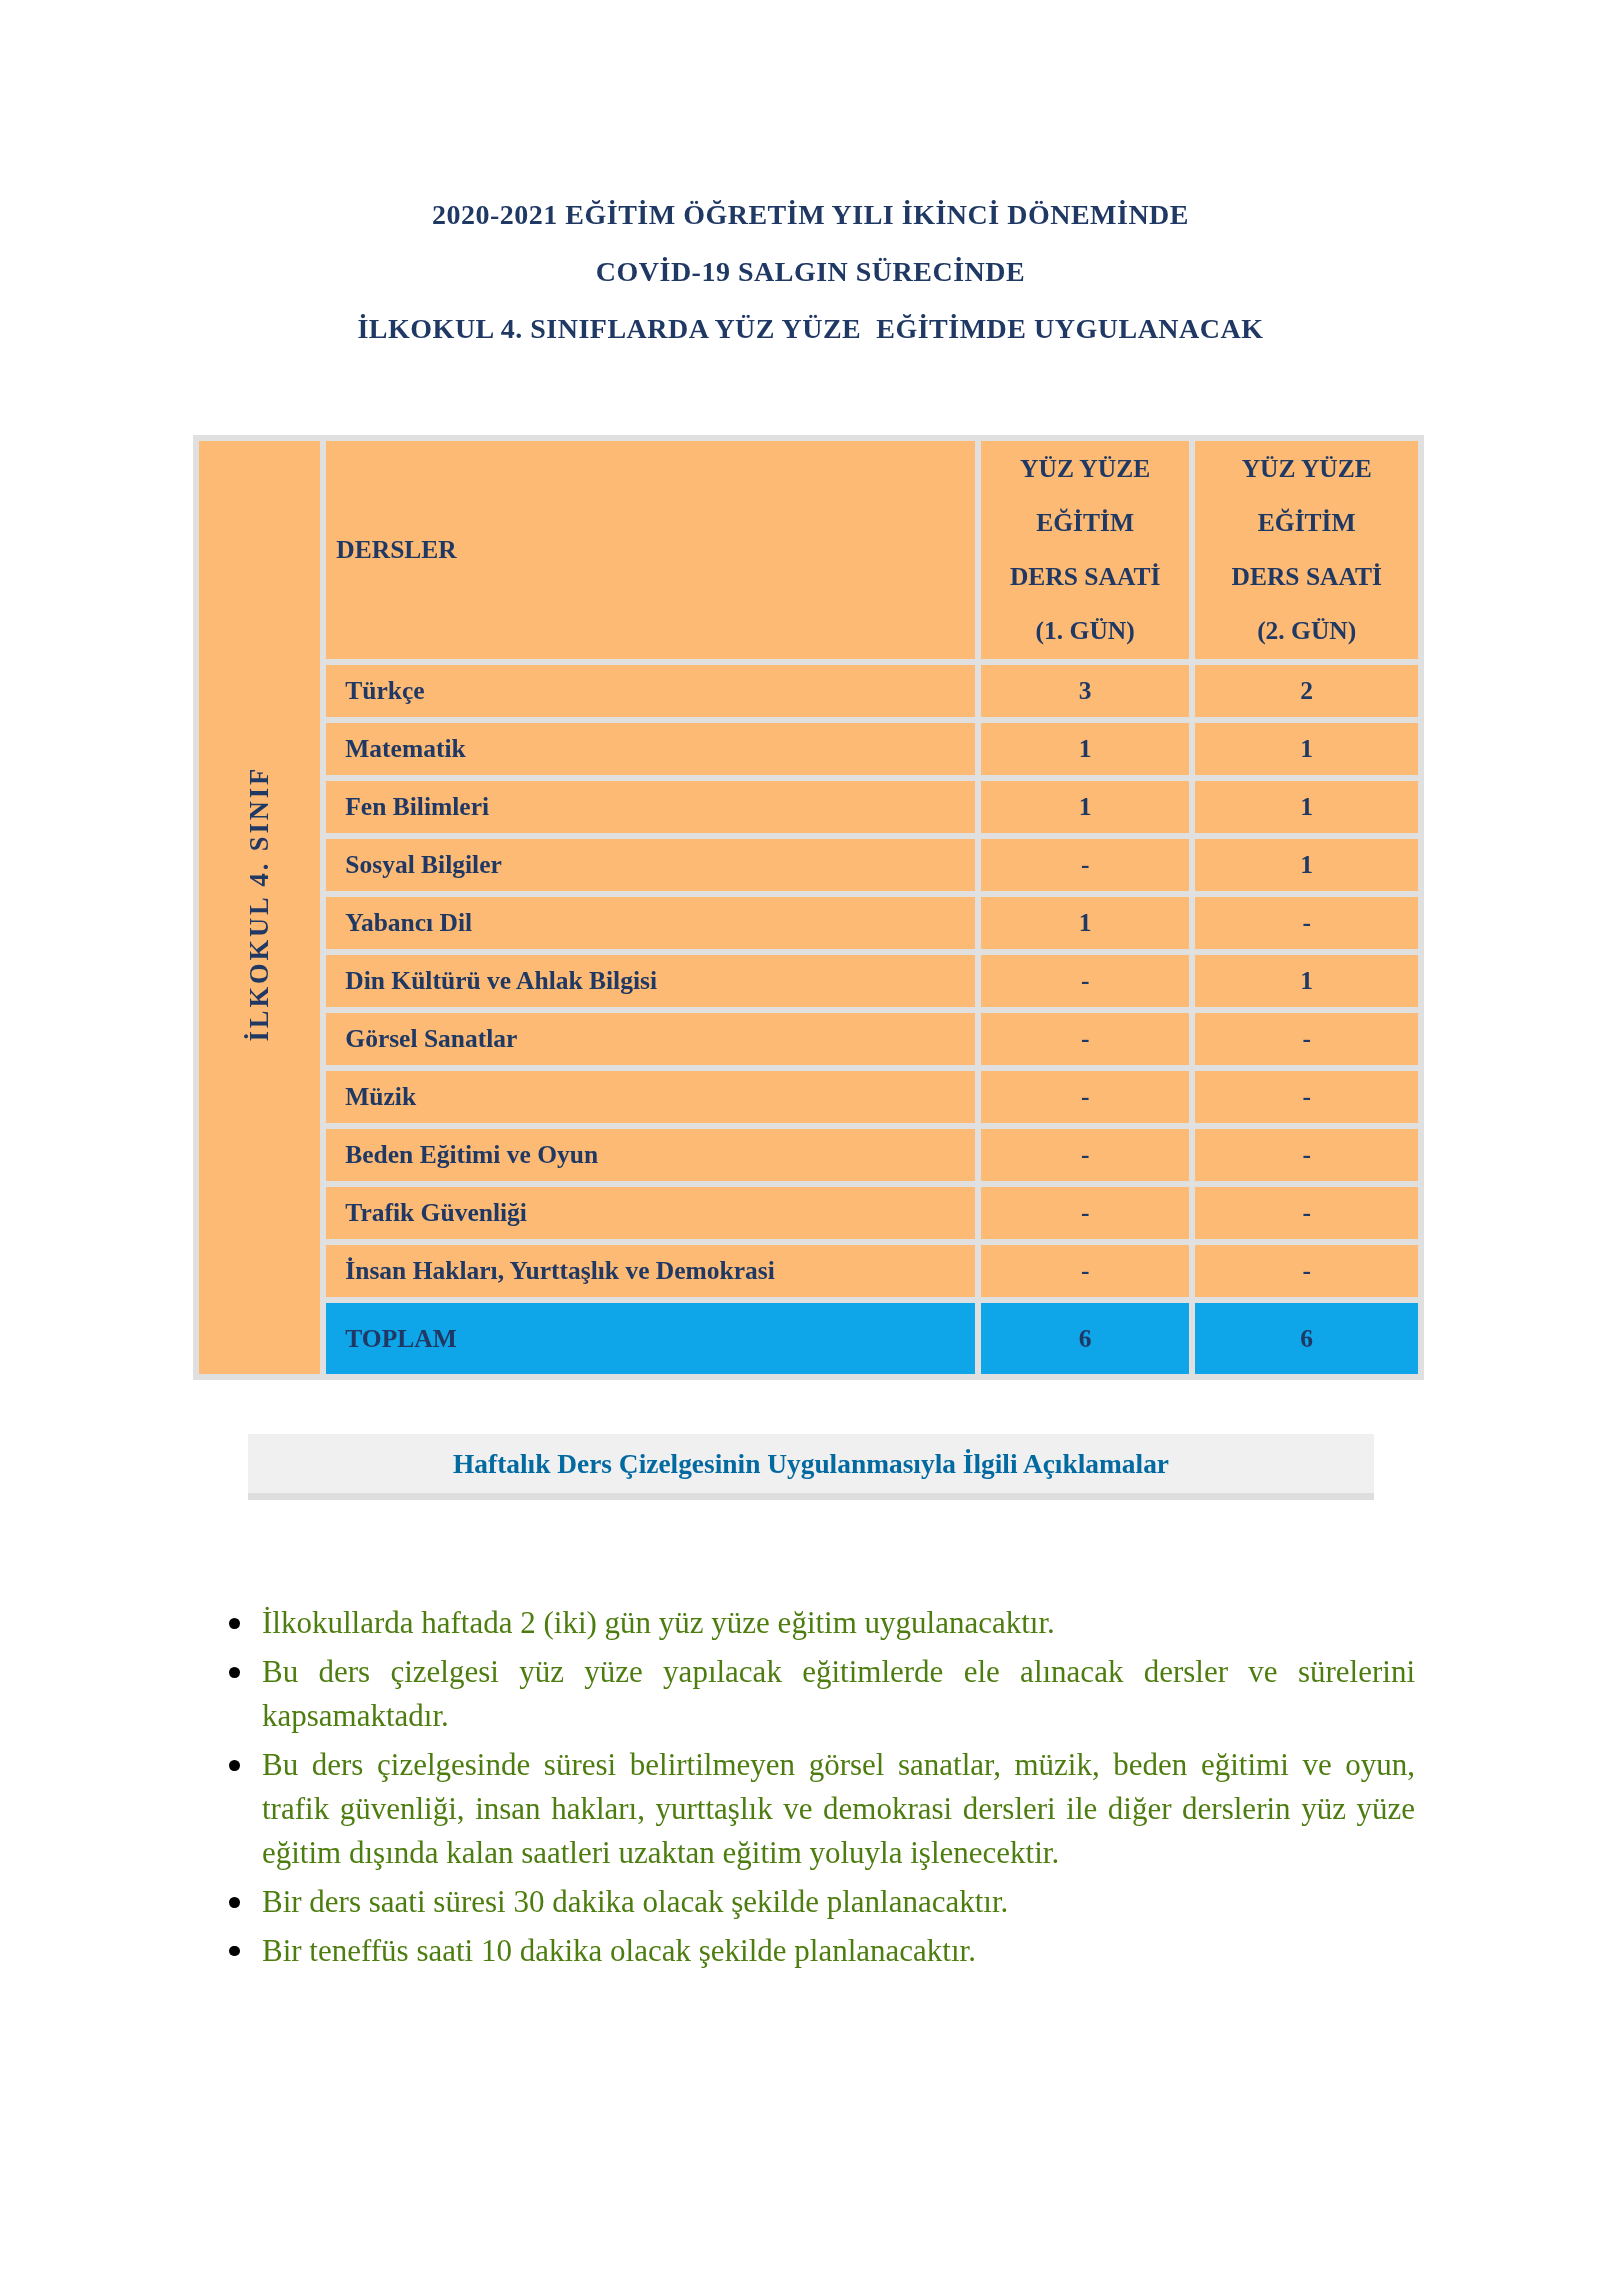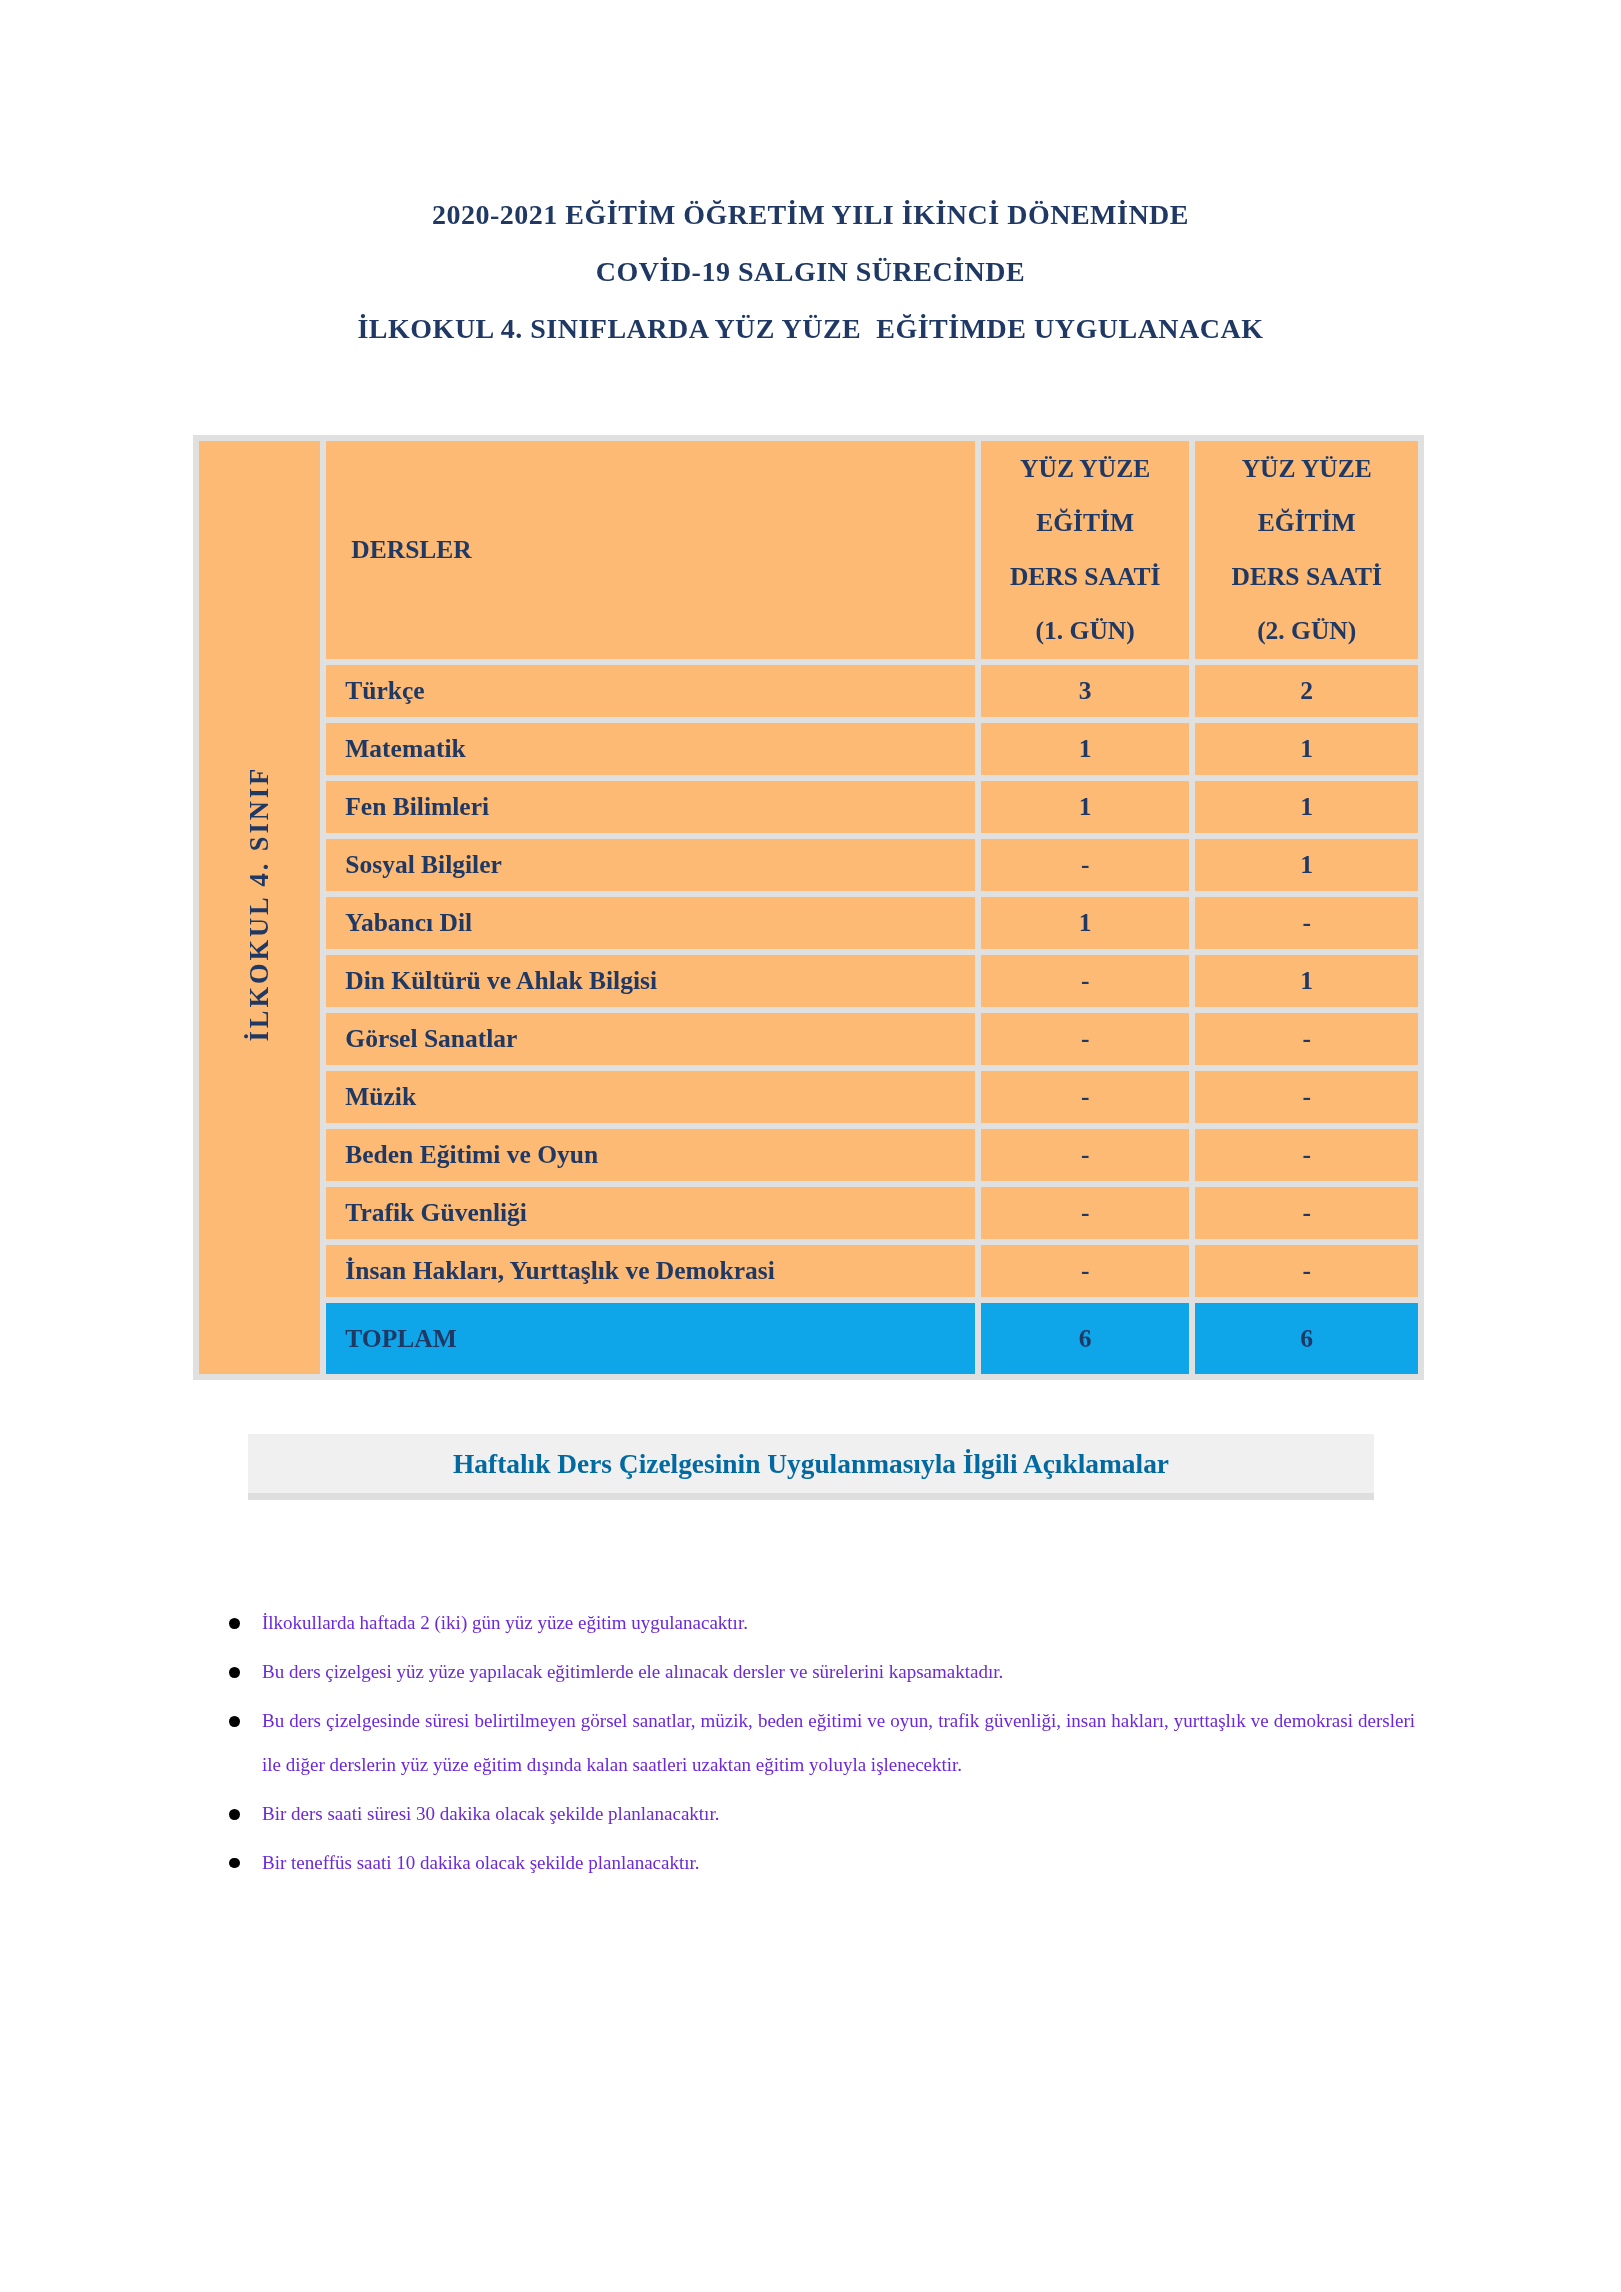--- a/index.html
+++ b/index.html
@@ -57,21 +57,21 @@
   td.class-label-cell .vtext {
     display: inline-block;
     writing-mode: vertical-rl;
     transform: rotate(180deg);
     font-size: 26.5px;
     letter-spacing: 2.9px;
     white-space: nowrap;
   }
   td.hdr { background: #f0f0f0; }
   td.hdr-courses {
-    padding-left: 25px;
+    padding-left: 10px;
     text-align: left;
     height: 196px;
     font-size: 26.5px;
     margin-left: 40px;
   }
   td.hdr-day {
     text-align: center;
     line-height: 54px;
     white-space: pre-line;
     font-size: 25.5px;
@@ -96,22 +96,22 @@
     font-size: 27.4px;
     font-weight: bold;
     padding: 14.7px 0 13.7px 0;
   }
 
   
   ul.notes-list {
     list-style: none;
     margin: 101px 206px 0 226px;
     padding: 0;
-    color: #6d28d9;
-    font-size: 19px;
+    color: #4d7c0f;
+    font-size: 31px;
     line-height: 44px;
   }
   ul.notes-list li {
     position: relative;
     padding-left: 36px;
     margin-bottom: 4.9px;
     text-align: justify;
   }
   ul.notes-list .bullet-dot {
     position: absolute;

